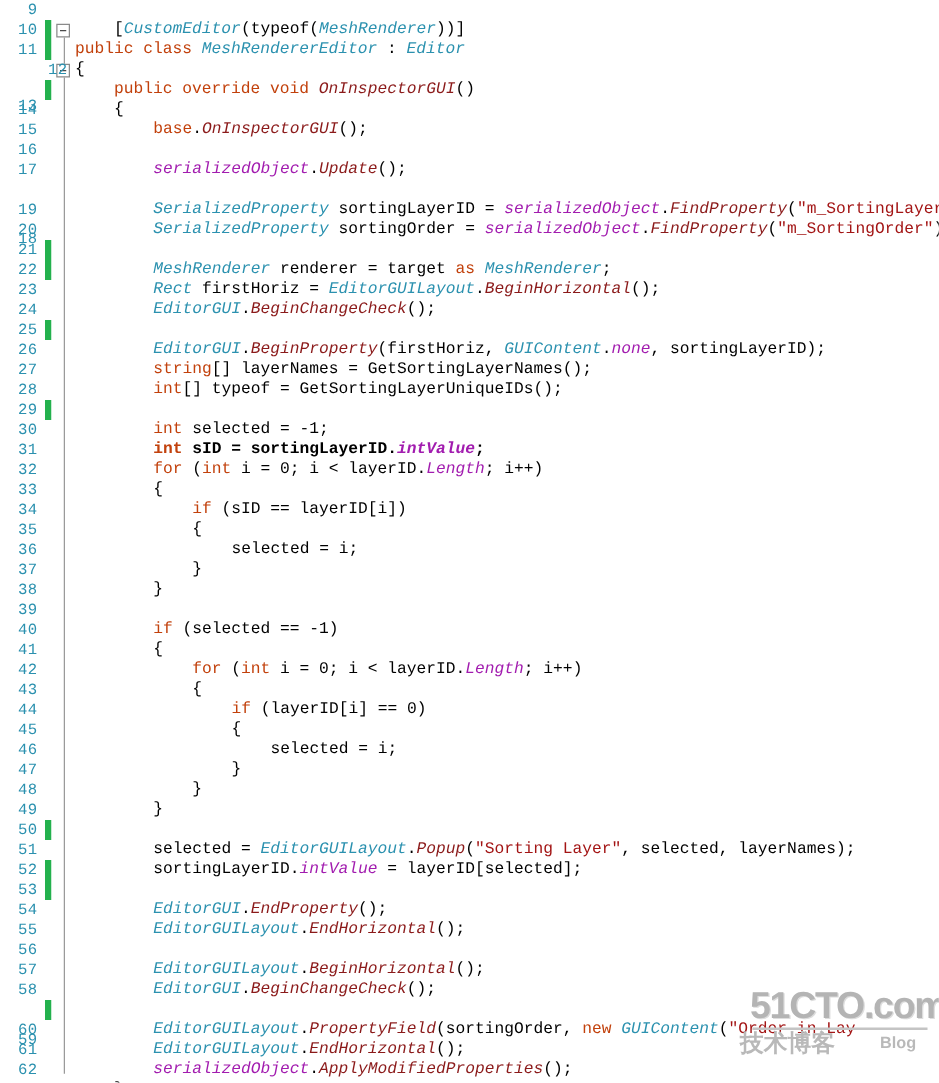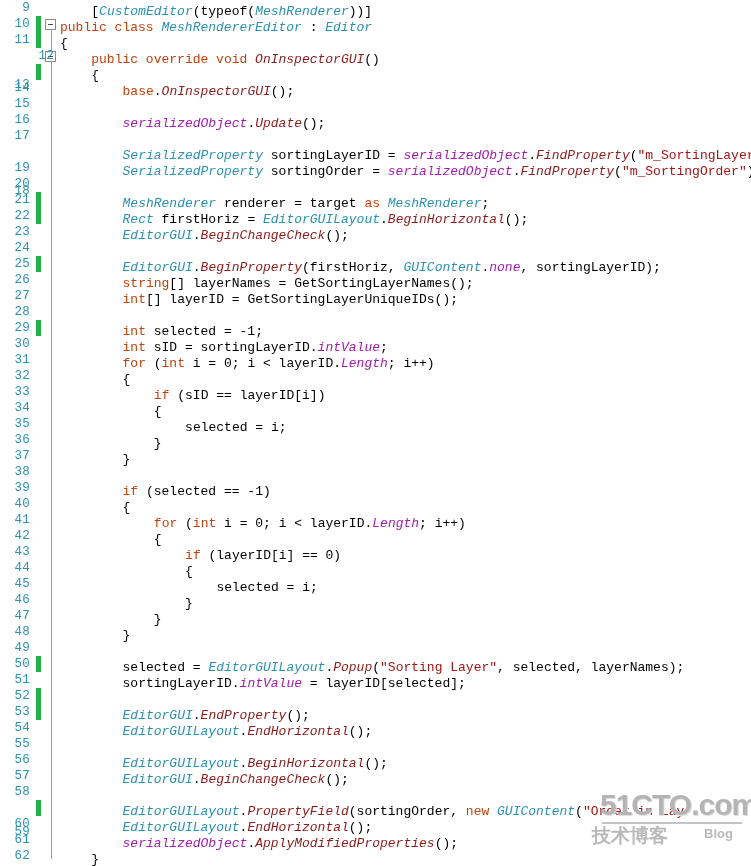--- a/index.html
+++ b/index.html
@@ -69,21 +69,21 @@
     top: 4px;
     width: 5px;
     height: 1px;
     background: #4a4a4a;
   }
 
   
   .code {
     position: absolute;
     left: 60px;
-    top: 4px;
+    top: 15px;
     width: 691px;
     height: 736px;
   }
   .codeline {
     position: absolute;
     left: 0;
     height: 16px;
     line-height: 16px;
     white-space: pre;
     font-family: "Liberation Mono", "DejaVu Sans Mono", monospace;
@@ -242,24 +242,24 @@
         <div class="codeline" style="top: 128px; padding-left: 0px;">&nbsp;</div>
         <div class="codeline" style="top: 144px; padding-left: 62.56px;"><span class="t-type">SerializedProperty</span><span class="t-plain"> sortingLayerID = </span><span class="t-field">serializedObject</span><span class="t-plain">.</span><span class="t-meth">FindProperty</span><span class="t-plain">(</span><span class="t-str">"m_SortingLayerID"</span></div>
         <div class="codeline" style="top: 160px; padding-left: 62.56px;"><span class="t-type">SerializedProperty</span><span class="t-plain"> sortingOrder = </span><span class="t-field">serializedObject</span><span class="t-plain">.</span><span class="t-meth">FindProperty</span><span class="t-plain">(</span><span class="t-str">"m_SortingOrder"</span><span class="t-plain">);</span></div>
         <div class="codeline" style="top: 176px; padding-left: 0px;">&nbsp;</div>
         <div class="codeline" style="top: 192px; padding-left: 62.56px;"><span class="t-type">MeshRenderer</span><span class="t-plain"> renderer = target </span><span class="t-kw">as </span><span class="t-type">MeshRenderer</span><span class="t-plain">;</span></div>
         <div class="codeline" style="top: 208px; padding-left: 62.56px;"><span class="t-type">Rect</span><span class="t-plain"> firstHoriz = </span><span class="t-type">EditorGUILayout</span><span class="t-plain">.</span><span class="t-meth">BeginHorizontal</span><span class="t-plain">();</span></div>
         <div class="codeline" style="top: 224px; padding-left: 62.56px;"><span class="t-type">EditorGUI</span><span class="t-plain">.</span><span class="t-meth">BeginChangeCheck</span><span class="t-plain">();</span></div>
         <div class="codeline" style="top: 240px; padding-left: 0px;">&nbsp;</div>
         <div class="codeline" style="top: 256px; padding-left: 62.56px;"><span class="t-type">EditorGUI</span><span class="t-plain">.</span><span class="t-meth">BeginProperty</span><span class="t-plain">(firstHoriz, </span><span class="t-type">GUIContent</span><span class="t-plain">.</span><span class="t-field">none</span><span class="t-plain">, sortingLayerID);</span></div>
         <div class="codeline" style="top: 272px; padding-left: 62.56px;"><span class="t-kw">string</span><span class="t-plain">[] layerNames = </span><span class="t-plain">GetSortingLayerNames</span><span class="t-plain">();</span></div>
-        <div class="codeline" style="top: 288px; padding-left: 62.56px;"><span class="t-kw">int</span><span class="t-plain">[] layerID = </span><span class="t-plain">GetSortingLayerUniqueIDs</span><span class="t-plain">();</span></div>
+        <div class="codeline" style="top: 288px; padding-left: 62.56px;"><span class="t-kw">int</span><span class="t-plain">[] typeof = </span><span class="t-plain">GetSortingLayerUniqueIDs</span><span class="t-plain">();</span></div>
         <div class="codeline" style="top: 304px; padding-left: 0px;">&nbsp;</div>
         <div class="codeline" style="top: 320px; padding-left: 62.56px;"><span class="t-kw">int</span><span class="t-plain"> selected = -1;</span></div>
-        <div class="codeline" style="top: 336px; padding-left: 62.56px;"><span class="t-kw">int</span><span class="t-plain"> sID = sortingLayerID.</span><span class="t-field">intValue</span><span class="t-plain">;</span></div>
+        <div class="codeline" style="top: 336px; padding-left: 62.56px; font-weight: bold;"><span class="t-kw">int</span><span class="t-plain"> sID = sortingLayerID.</span><span class="t-field">intValue</span><span class="t-plain">;</span></div>
         <div class="codeline" style="top: 352px; padding-left: 62.56px;"><span class="t-kw">for</span><span class="t-plain"> (</span><span class="t-kw">int</span><span class="t-plain"> i = 0; i &lt; layerID.</span><span class="t-field">Length</span><span class="t-plain">; i++)</span></div>
         <div class="codeline" style="top: 368px; padding-left: 62.56px;"><span class="t-plain">{</span></div>
         <div class="codeline" style="top: 384px; padding-left: 93.84px;"><span class="t-kw">if</span><span class="t-plain"> (sID == layerID[i])</span></div>
         <div class="codeline" style="top: 400px; padding-left: 93.84px;"><span class="t-plain">{</span></div>
         <div class="codeline" style="top: 416px; padding-left: 125.12px;"><span class="t-plain">selected = i;</span></div>
         <div class="codeline" style="top: 432px; padding-left: 93.84px;"><span class="t-plain">}</span></div>
         <div class="codeline" style="top: 448px; padding-left: 62.56px;"><span class="t-plain">}</span></div>
         <div class="codeline" style="top: 464px; padding-left: 0px;">&nbsp;</div>
         <div class="codeline" style="top: 480px; padding-left: 62.56px;"><span class="t-kw">if</span><span class="t-plain"> (selected == -1)</span></div>
         <div class="codeline" style="top: 496px; padding-left: 62.56px;"><span class="t-plain">{</span></div>

